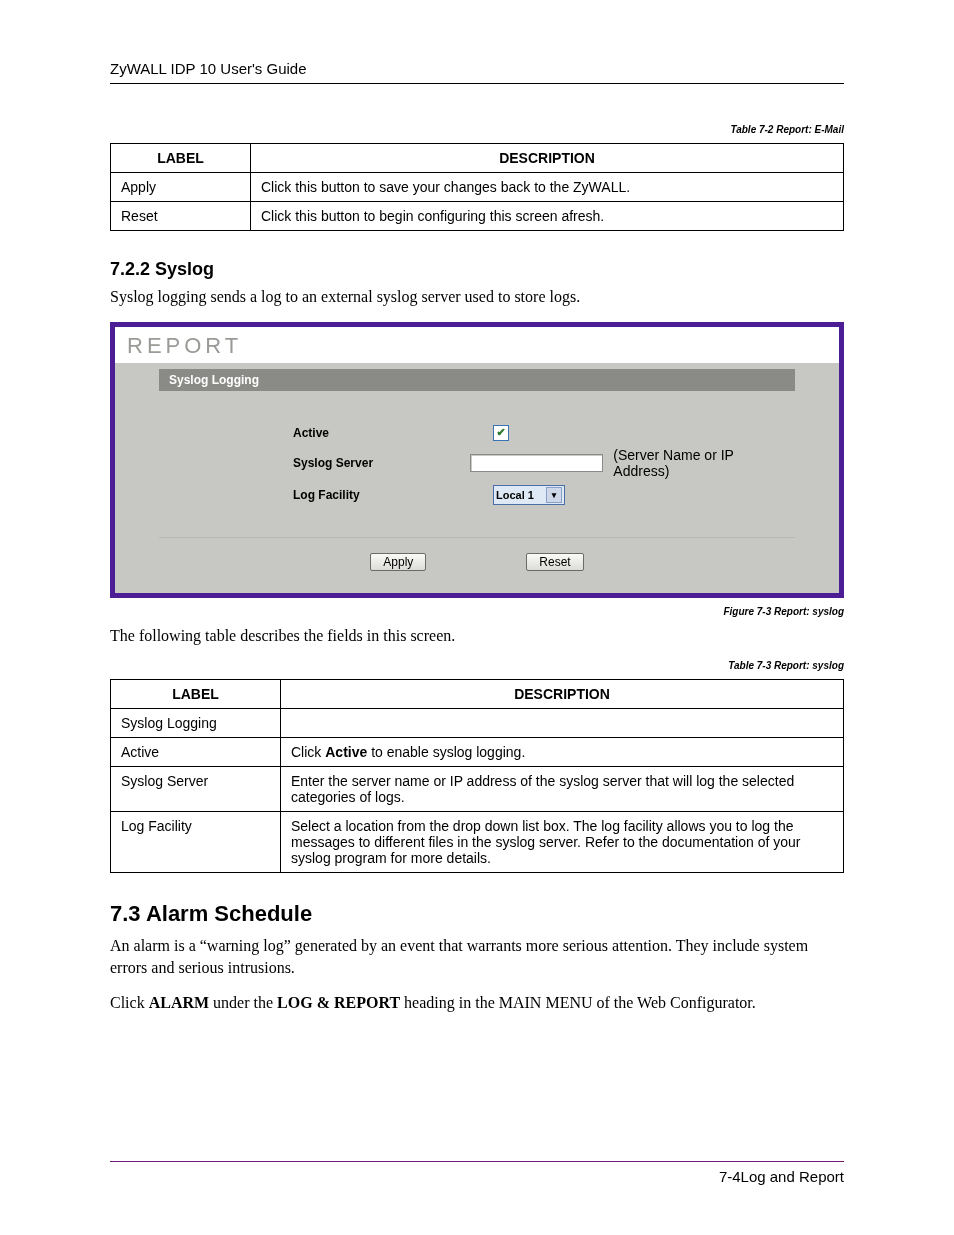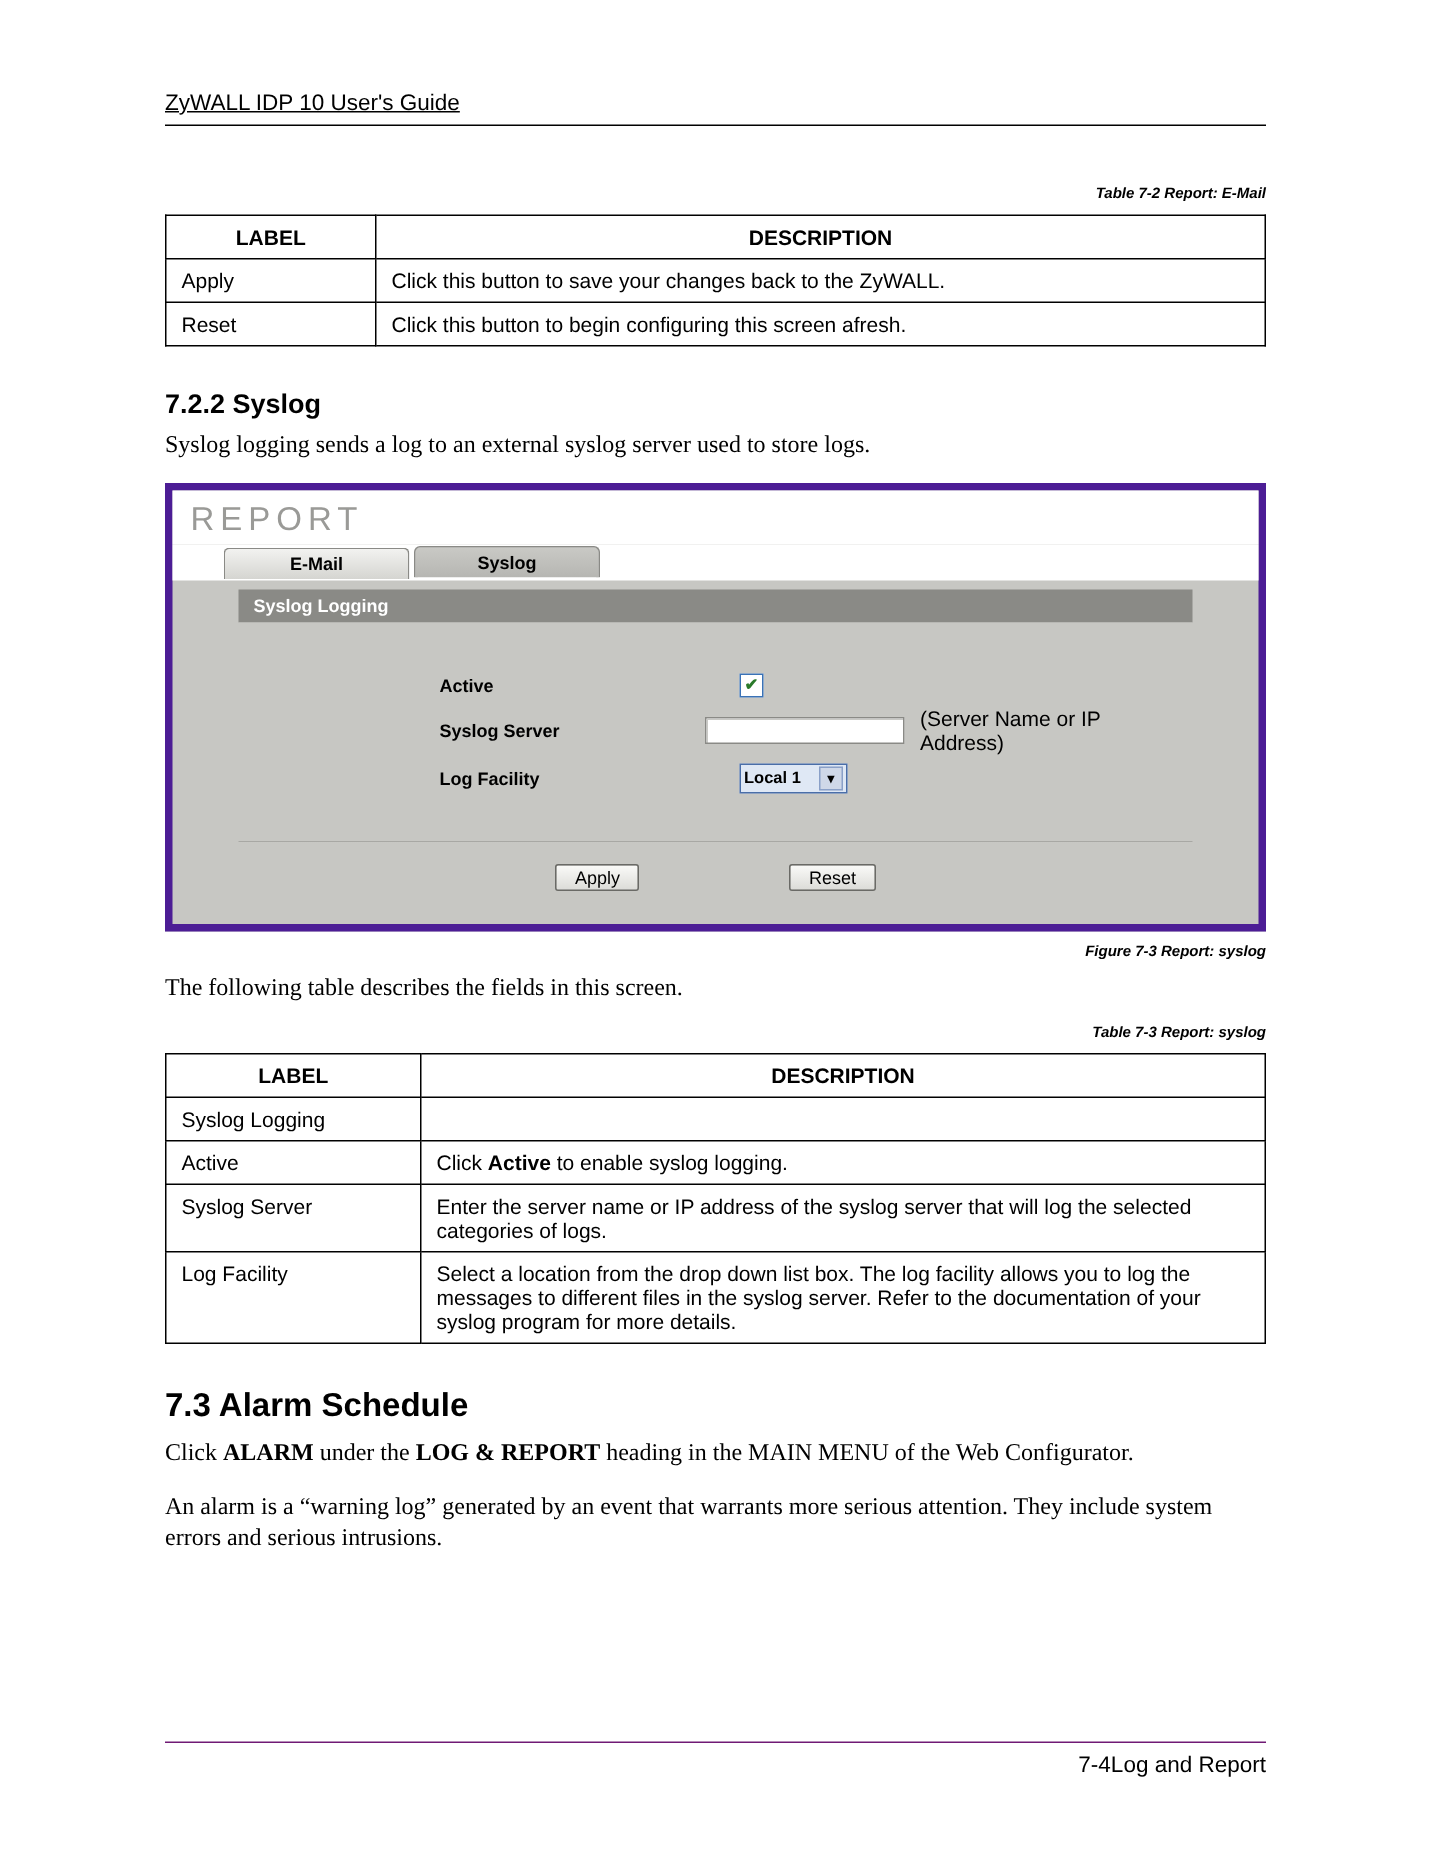--- a/index.html
+++ b/index.html
@@ -15,21 +15,20 @@
     box-sizing: border-box;
     padding: 60px 110px 40px 110px;
     position: relative;
   }
   .running-head {
     font-family: Arial, Helvetica, sans-serif;
     font-size: 15px;
     padding-bottom: 6px;
     border-bottom: 1.5px solid #000;
     margin-bottom: 40px;
-    text-decoration: underline;
   }
   .tbl-caption {
     font-family: Arial, Helvetica, sans-serif;
     font-size: 10px;
     font-weight: bold;
     text-align: right;
     margin: 6px 0 8px 0;
     font-style: italic;
   }
   table.doc {
@@ -244,24 +243,20 @@
       <td>Click this button to begin configuring this screen afresh.</td>
     </tr>
   </tbody>
     </table>
 
   <div class="sec-h3">7.2.2  Syslog</div>
   <div class="body-text">Syslog logging sends a log to an external syslog server used to store logs.</div>
 
   <div class="shot">
     <div class="shot-title">REPORT</div>
-    <div class="tabs-row">
-      <span class="tab">E-Mail</span>
-      <span class="tab active">Syslog</span>
-    </div>
     <div class="panel">
       <div class="panel-bar">Syslog Logging</div>
       <div class="panel-body">
         <div class="form-row">
           <div class="form-label">Active</div>
           <div class="form-ctrl">
             <span class="chk">✔</span>
           </div>
         </div>
         <div class="form-row">
@@ -320,23 +315,23 @@
       <td>Enter the server name or IP address of the syslog server that will log the selected categories of logs.</td>
     </tr>
     <tr>
       <td>Log Facility</td>
       <td>Select a location from the drop down list box. The log facility allows you to log the messages to different files in the syslog server. Refer to the documentation of your syslog program for more details.</td>
     </tr>
   </tbody>
     </table>
 
   <div class="sec-h2">7.3    Alarm Schedule</div>
+  <div class="body-text">An alarm is a “warning log” generated by an event that warrants more serious attention. They include system errors and serious intrusions.</div>
   <div class="body-text">
     <span>Click </span><b>ALARM</b><span> under the </span><b>LOG &amp; REPORT</b><span> heading in the MAIN MENU of the Web Configurator.</span>
   </div>
-  <div class="body-text">An alarm is a “warning log” generated by an event that warrants more serious attention. They include system errors and serious intrusions.</div>
 
   <div class="footer">
     <span>7-4</span>
     <span>Log and Report</span>
   </div>
 
 </div>
 
 </body></html>

